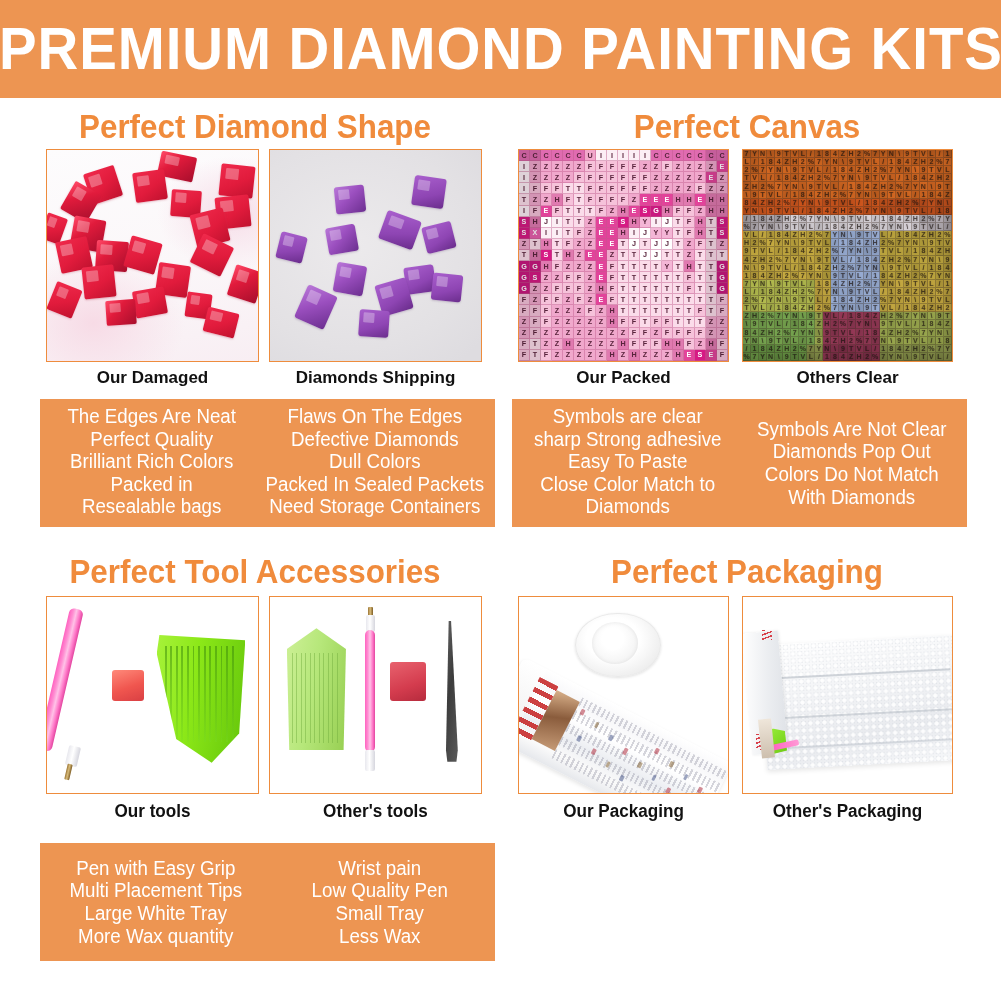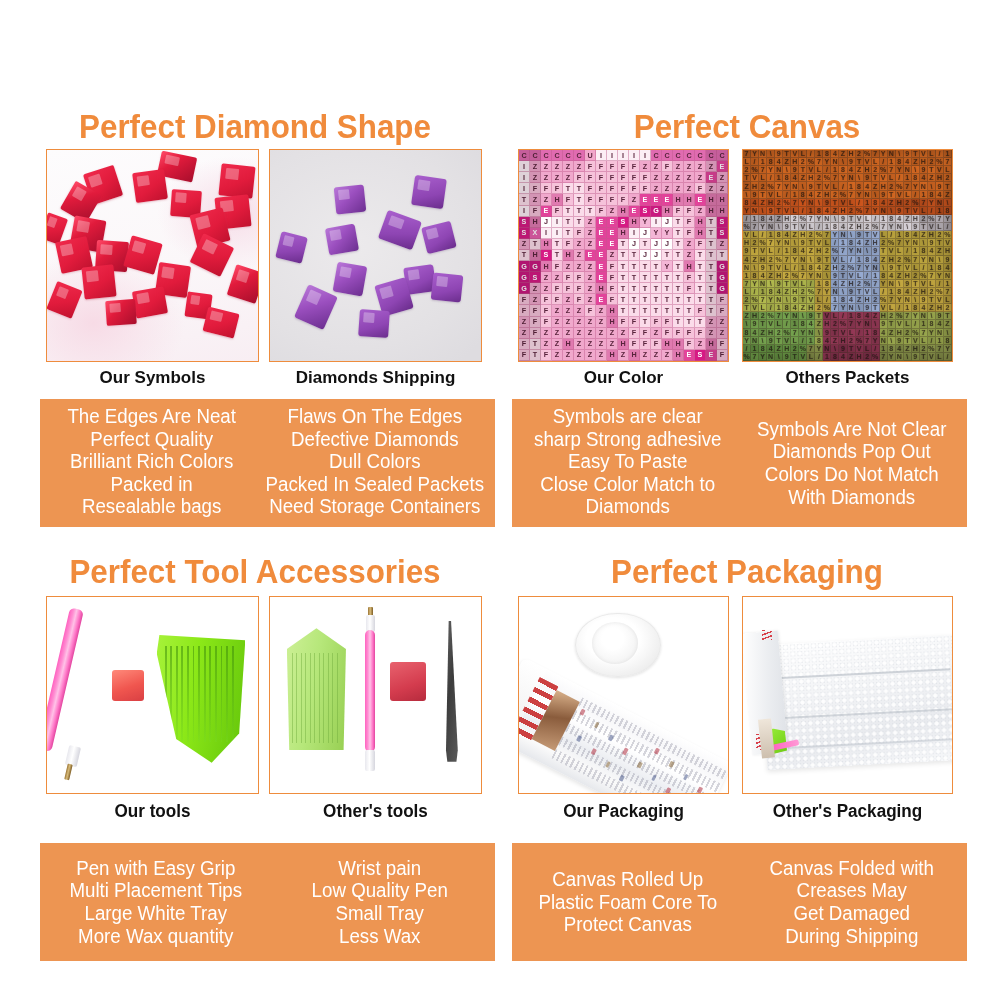--- a/index.html
+++ b/index.html
@@ -150,20 +150,23 @@
   .cap-disc{position:absolute;border-radius:50%;}
   
   .mailer-bg{background:#ffffff;}
   .bubble{position:absolute;}
 </style>
 </head>
 <body>
 
 <div class="page">
 
+  <div class="header-band">
+    <div class="header-title">PREMIUM DIAMOND PAINTING KITS</div>
+  </div>
 
   <div class="sec-head" style="left:20px;top:110px;width:470px;">Perfect Diamond Shape</div>
   <div class="sec-head" style="left:512px;top:110px;width:470px;">Perfect Canvas</div>
   <div class="sec-head" style="left:20px;top:555px;width:470px;">Perfect Tool Accessories</div>
   <div class="sec-head" style="left:512px;top:555px;width:470px;">Perfect Packaging</div>
 
   <div class="frame" style="left:46px;top:149px;width:213px;height:213px;">
     <div class="inner photo-red" id="art-red">
         <div class="dm" style="left:53%;top:2%;width:17%;height:12%;background:linear-gradient(135deg,#ff4a68 0%,#E11B3C 38%,#a80e2c 100%);transform:rotate(12deg);box-shadow:0 1px 2px rgba(180,60,90,0.18);"></div>
         <div class="dm" style="left:19%;top:9%;width:15%;height:15%;background:linear-gradient(150deg,#f02a4c 0%,#E11B3C 55%,#c0122f 100%);transform:rotate(-18deg);box-shadow:0 1px 2px rgba(180,60,90,0.35);"></div>
@@ -182,21 +185,21 @@
         <div class="dm" style="left:17%;top:55%;width:15%;height:15%;background:linear-gradient(150deg,#f02a4c 0%,#E11B3C 55%,#c0122f 100%);transform:rotate(-6deg);box-shadow:0 1px 2px rgba(180,60,90,0.36);"></div>
         <div class="dm" style="left:52%;top:54%;width:15%;height:15%;background:linear-gradient(150deg,#f02a4c 0%,#E11B3C 55%,#c0122f 100%);transform:rotate(8deg);box-shadow:0 1px 2px rgba(180,60,90,0.32999999999999996);"></div>
         <div class="dm" style="left:87%;top:56%;width:14%;height:15%;background:linear-gradient(135deg,#ff4a68 0%,#E11B3C 38%,#a80e2c 100%);transform:rotate(18deg);box-shadow:0 1px 2px rgba(180,60,90,0.3);"></div>
         <div class="dm" style="left:41%;top:66%;width:15%;height:13%;background:linear-gradient(150deg,#f02a4c 0%,#E11B3C 55%,#c0122f 100%);transform:rotate(-10deg);box-shadow:0 1px 2px rgba(180,60,90,0.27);"></div>
         <div class="dm" style="left:2%;top:64%;width:13%;height:14%;background:linear-gradient(150deg,#f02a4c 0%,#E11B3C 55%,#c0122f 100%);transform:rotate(22deg);box-shadow:0 1px 2px rgba(180,60,90,0.24);"></div>
         <div class="dm" style="left:66%;top:68%;width:12%;height:12%;background:linear-gradient(150deg,#f02a4c 0%,#E11B3C 55%,#c0122f 100%);transform:rotate(8deg);box-shadow:0 1px 2px rgba(180,60,90,0.21);"></div>
         <div class="dm" style="left:28%;top:71%;width:14%;height:12%;background:linear-gradient(135deg,#ff4a68 0%,#E11B3C 38%,#a80e2c 100%);transform:rotate(-4deg);box-shadow:0 1px 2px rgba(180,60,90,0.18);"></div>
         <div class="dm" style="left:75%;top:76%;width:15%;height:12%;background:linear-gradient(150deg,#f02a4c 0%,#E11B3C 55%,#c0122f 100%);transform:rotate(14deg);box-shadow:0 1px 2px rgba(180,60,90,0.35);"></div>
       </div>
   </div>
-  <div class="cap" style="left:46px;top:369px;width:213px;">Our Symbols</div>
+  <div class="cap" style="left:46px;top:369px;width:213px;">Our Damaged</div>
 
   <div class="frame" style="left:269px;top:149px;width:213px;height:213px;">
     <div class="inner photo-purple" id="art-purple">
         <div class="dm" style="left:31%;top:17%;width:14%;height:13%;background:linear-gradient(140deg,#b978d8 0%,#9B4FBF 45%,#6c2f90 100%);transform:rotate(-6deg);border-radius:3px;box-shadow:0 1px 2px rgba(90,60,110,.25);"></div>
         <div class="dm" style="left:68%;top:13%;width:15%;height:14%;background:linear-gradient(160deg,#a95fcd 0%,#8e45b3 60%,#6a2d8c 100%);transform:rotate(8deg);border-radius:3px;box-shadow:0 1px 2px rgba(90,60,110,.25);"></div>
         <div class="dm" style="left:4%;top:40%;width:13%;height:13%;background:linear-gradient(160deg,#a95fcd 0%,#8e45b3 60%,#6a2d8c 100%);transform:rotate(14deg);border-radius:3px;box-shadow:0 1px 2px rgba(90,60,110,.25);"></div>
         <div class="dm" style="left:27%;top:36%;width:14%;height:13%;background:linear-gradient(140deg,#b978d8 0%,#9B4FBF 45%,#6c2f90 100%);transform:rotate(-10deg);border-radius:3px;box-shadow:0 1px 2px rgba(90,60,110,.25);"></div>
         <div class="dm" style="left:53%;top:31%;width:17%;height:14%;background:linear-gradient(160deg,#a95fcd 0%,#8e45b3 60%,#6a2d8c 100%);transform:rotate(20deg);border-radius:3px;box-shadow:0 1px 2px rgba(90,60,110,.25);"></div>
         <div class="dm" style="left:73%;top:35%;width:14%;height:13%;background:linear-gradient(160deg,#a95fcd 0%,#8e45b3 60%,#6a2d8c 100%);transform:rotate(-14deg);border-radius:3px;box-shadow:0 1px 2px rgba(90,60,110,.25);"></div>
         <div class="dm" style="left:31%;top:54%;width:14%;height:14%;background:linear-gradient(140deg,#b978d8 0%,#9B4FBF 45%,#6c2f90 100%);transform:rotate(10deg);border-radius:3px;box-shadow:0 1px 2px rgba(90,60,110,.25);"></div>
@@ -569,21 +572,21 @@
           <div class="sym" style="background: rgb(240, 168, 204); filter: brightness(1); color: rgb(89, 36, 60);">Z</div>
           <div class="sym" style="background: rgb(240, 168, 204); filter: brightness(1); color: rgb(89, 36, 60);">Z</div>
           <div class="sym" style="background: rgb(224, 122, 176); filter: brightness(1); color: rgb(89, 36, 60);">H</div>
           <div class="sym" style="background: rgb(226, 67, 154); filter: brightness(1); color: rgb(255, 255, 255);">E</div>
           <div class="sym" style="background: rgb(214, 26, 132); filter: brightness(1); color: rgb(255, 255, 255);">S</div>
           <div class="sym" style="background: rgb(226, 67, 154); filter: brightness(0.88); color: rgb(255, 255, 255);">E</div>
           <div class="sym" style="background: rgb(246, 194, 218); filter: brightness(0.88); color: rgb(89, 36, 60);">F</div>
         </div>
       </div>
   </div>
-  <div class="cap" style="left:518px;top:369px;width:211px;">Our Color</div>
+  <div class="cap" style="left:518px;top:369px;width:211px;">Our Packed</div>
 
   <div class="frame" style="left:742px;top:149px;width:211px;height:213px;">
     <div class="inner" id="art-canvas-others">
         <div class="mud-grid" style="grid-template-columns: repeat(26, 1fr); grid-template-rows: repeat(26, 1fr);">
           <div class="mud" style="background: rgb(196, 96, 31); filter: brightness(0.936);">7</div>
           <div class="mud" style="background: rgb(196, 96, 31); filter: brightness(1);">Y</div>
           <div class="mud" style="background: rgb(196, 96, 31); filter: brightness(1.064);">N</div>
           <div class="mud" style="background: rgb(196, 96, 31); filter: brightness(0.984);">\</div>
           <div class="mud" style="background: rgb(196, 96, 31); filter: brightness(1.048);">9</div>
           <div class="mud" style="background: rgb(196, 96, 31); filter: brightness(0.968);">T</div>
@@ -1254,21 +1257,21 @@
           <div class="mud" style="background: rgb(127, 138, 70); filter: brightness(0.984);">\</div>
           <div class="mud" style="background: rgb(127, 138, 70); filter: brightness(1.048);">9</div>
           <div class="mud" style="background: rgb(127, 138, 70); filter: brightness(0.968);">T</div>
           <div class="mud" style="background: rgb(127, 138, 70); filter: brightness(1.032);">V</div>
           <div class="mud" style="background: rgb(127, 138, 70); filter: brightness(0.952);">L</div>
           <div class="mud" style="background: rgb(127, 138, 70); filter: brightness(1.016);">/</div>
         </div>
         <div style="position:absolute;left:0;top:0;width:100%;height:100%;backdrop-filter:blur(.4px);box-shadow:inset 0 0 16px rgba(40,30,20,.30);"></div>
       </div>
   </div>
-  <div class="cap" style="left:742px;top:369px;width:211px;">Others Packets</div>
+  <div class="cap" style="left:742px;top:369px;width:211px;">Others Clear</div>
 
   <div class="panel" style="left:512px;top:399px;width:455px;height:128px;">
     <div class="col" id="p1a">
         <span>Symbols are clear</span>
         <span>sharp Strong adhesive</span>
         <span>Easy To Paste</span>
         <span>Close Color Match to</span>
         <span>Diamonds</span>
       </div>
     <div class="col mid" id="p1b">
@@ -1405,27 +1408,14 @@
         <span>More Wax quantity</span>
       </div>
     <div class="col mid" id="p2b">
         <span>Wrist pain</span>
         <span>Low Quality Pen</span>
         <span>Small Tray</span>
         <span>Less Wax</span>
       </div>
   </div>
 
-  <div class="panel" style="left:512px;top:843px;width:455px;height:118px;">
-    <div class="col mid" id="p3a">
-        <span>Canvas Rolled Up</span>
-        <span>Plastic Foam Core To</span>
-        <span>Protect Canvas</span>
-      </div>
-    <div class="col mid" id="p3b">
-        <span>Canvas Folded with</span>
-        <span>Creases May</span>
-        <span>Get Damaged</span>
-        <span>During Shipping</span>
-      </div>
-  </div>
 
 </div>
 
 </body></html>

